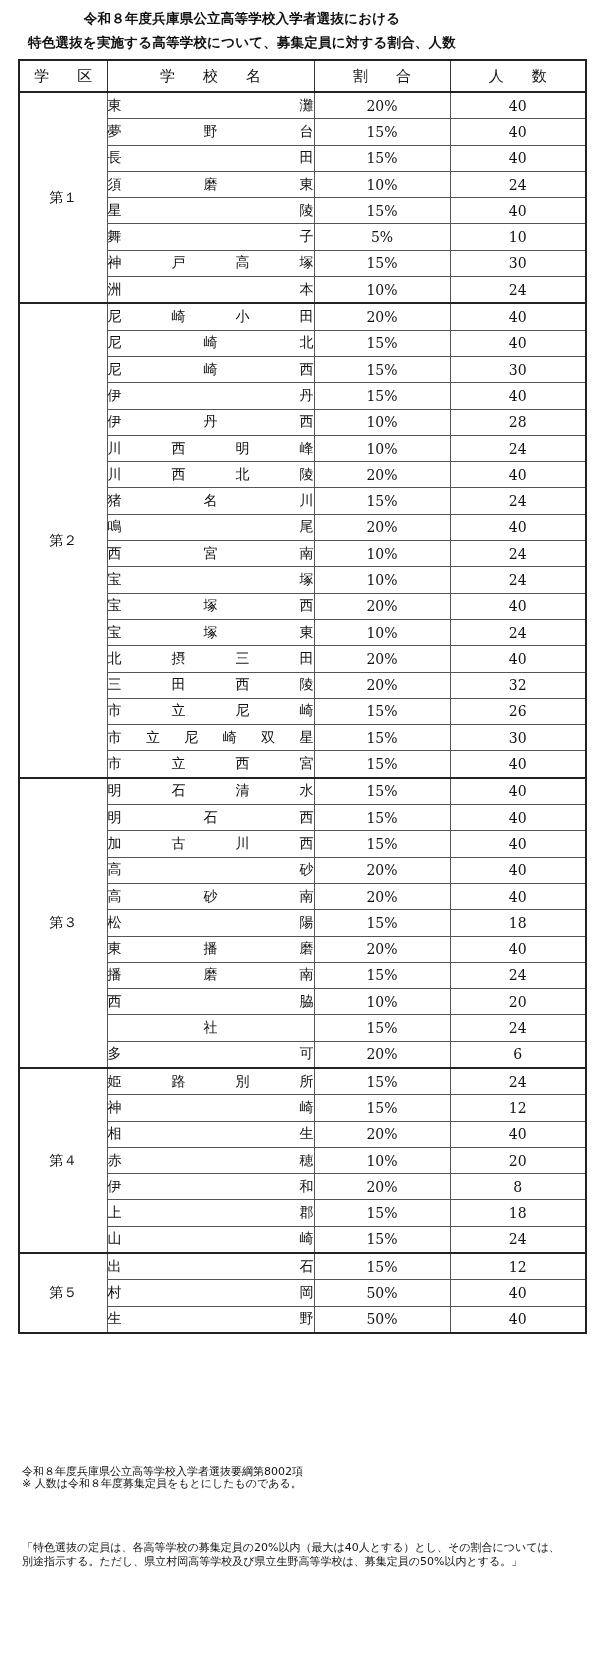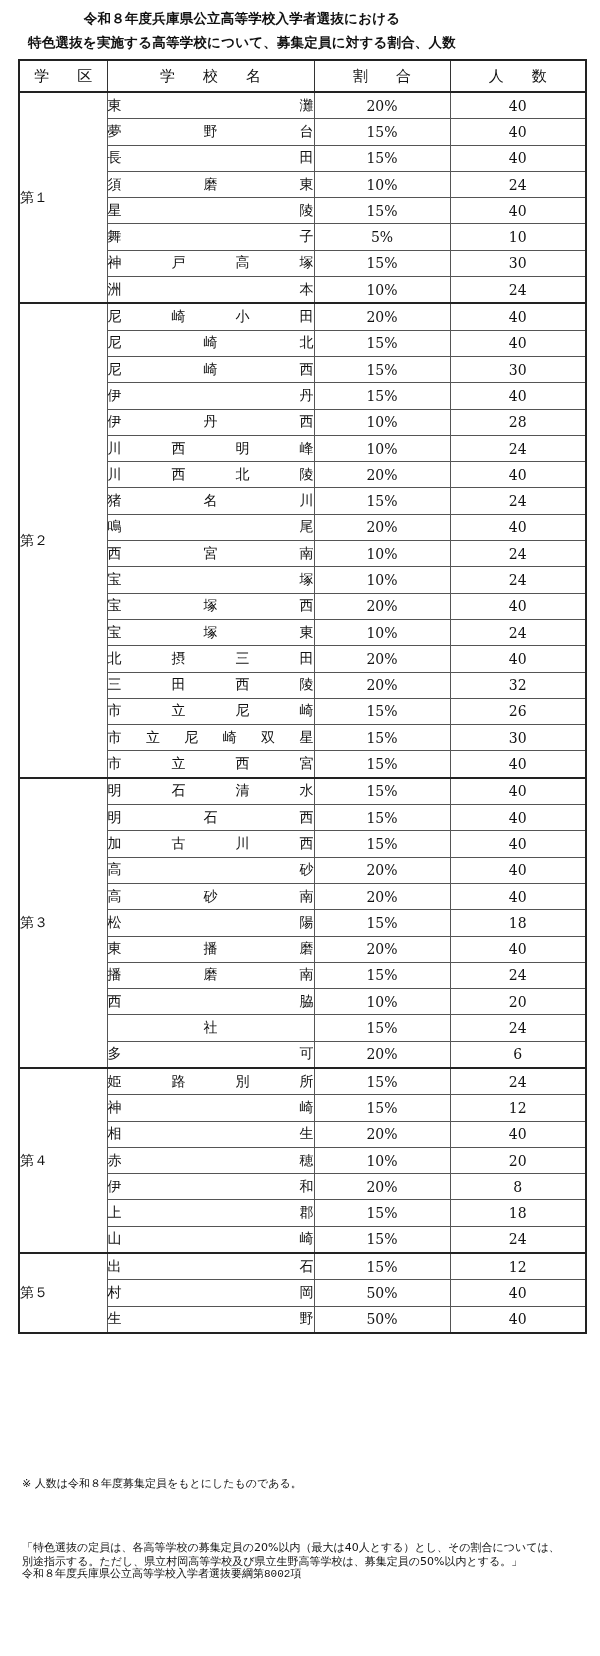--- a/index.html
+++ b/index.html
@@ -28,21 +28,21 @@
     height: 28px; font-weight: normal; font-size: 15px;
     border: 1px solid #333; border-bottom: 2px solid #222;
     font-family: "DejaVu Sans", "Liberation Sans", sans-serif;
     letter-spacing: 0;
   }
   table.main td {
     height: 25.3px; padding: 0; font-size: 14px;
     border: 1px solid #555;
   }
   td.district {
-    vertical-align: middle; font-size: 15px;
+    text-align: center; vertical-align: middle; font-size: 15px;
     font-family: "DejaVu Sans", "Liberation Sans", sans-serif;
     border-right: 2px solid #222;
   }
   td.school {
     padding: 0 4px 0 5px;
     border-right: 2px solid #222;
     font-family: "DejaVu Sans", "Liberation Sans", sans-serif;
     font-size: 14.5px;
   }
   .school-name {
@@ -51,21 +51,21 @@
   .school-name.center { justify-content: center; }
   td.ratio, td.count { text-align: center; font-size: 14px; }
   tr.group-end td { border-bottom: 2px solid #222; }
   .hdr-sp { display: flex; justify-content: center; gap: 28px; }
   .note {
     position: absolute; left: 22px;
     font-family: "DejaVu Sans", "Liberation Sans", sans-serif;
     font-size: 11px;
   }
   #note1 { top: 1476px; }
-  #note2 { top: 1566px; font-family: Liberation Mono, monospace; }
+  #note2 { top: 1464px; }
   #note3 { top: 1541px; width: 545px; line-height: 14px; }
 </style>
 </head>
 <body>
 
 <div id="title1" class="title">令和８年度兵庫県公立高等学校入学者選抜における</div>
 <div id="title2" class="title">特色選抜を実施する高等学校について、募集定員に対する割合、人数</div>
 
 <table class="main">
   <colgroup>

